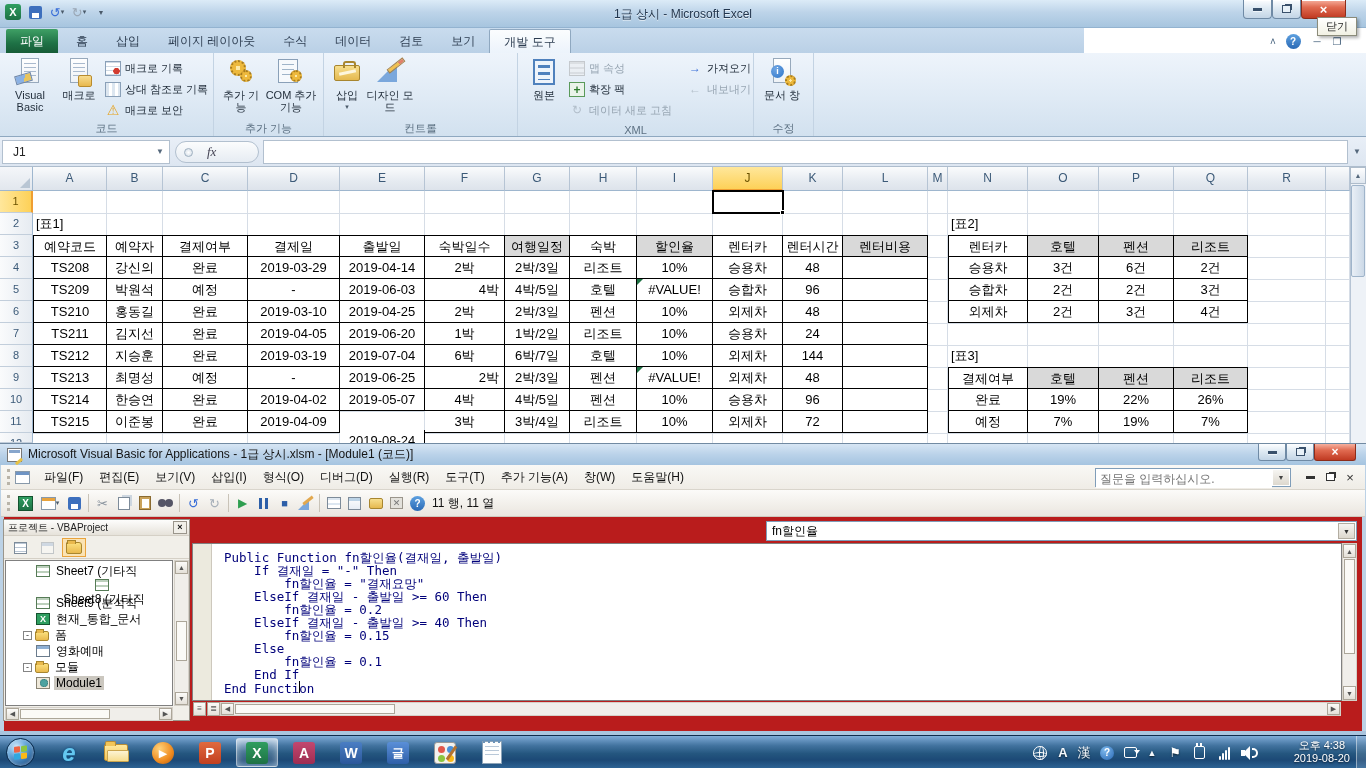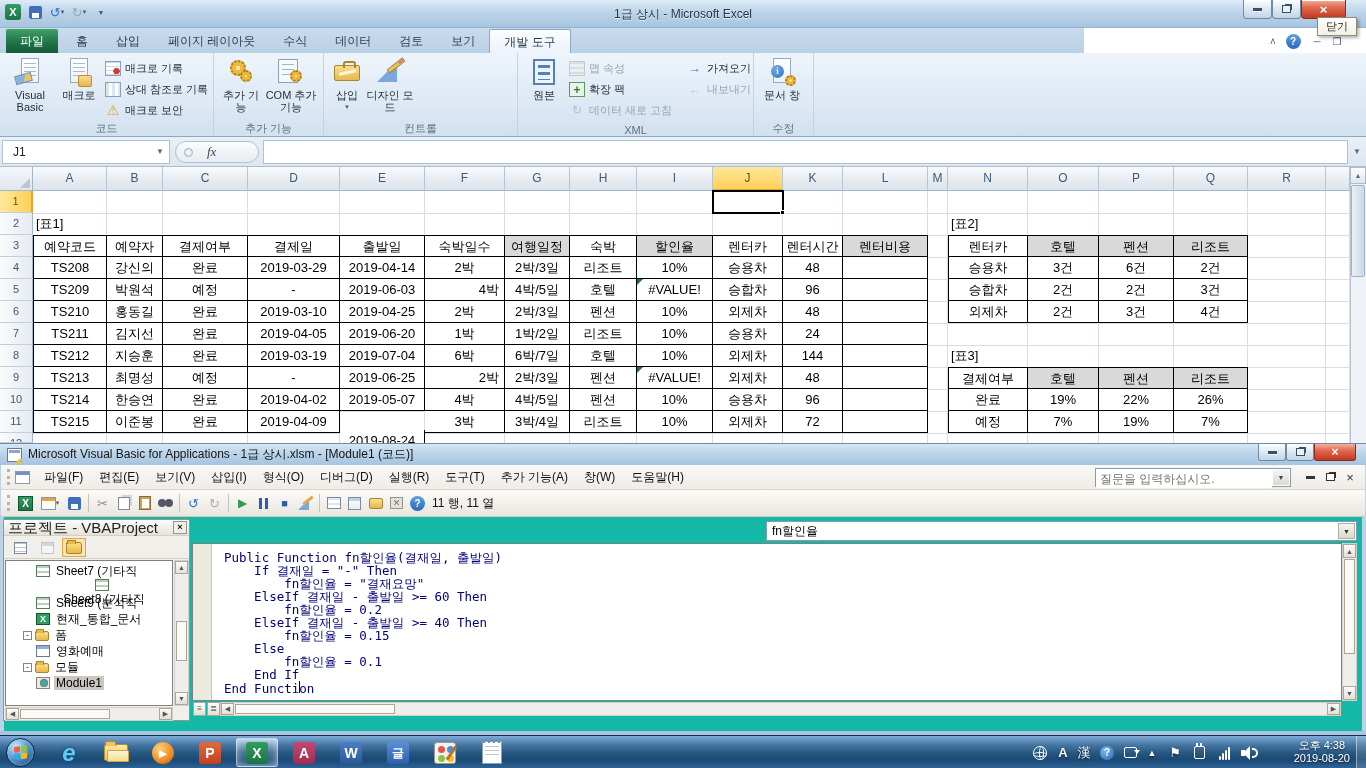--- a/index.html
+++ b/index.html
@@ -98,21 +98,21 @@
 .tbl-label{position:absolute;font-size:13px;color:#000;line-height:22px}
 .err-tri{position:absolute;left:0;top:0;width:0;height:0;border-top:6px solid #1f7244;border-right:6px solid transparent}
 .sel-box{position:absolute;border:2px solid #000}
 .sel-handle{position:absolute;right:-3px;bottom:-3px;width:5px;height:5px;background:#000;border:1px solid #fff}
 .sh-sb{position:absolute;left:1350px;top:0;width:16px;height:276px;background:#eef2f7;border-left:1px solid #b6c4d4}
 .sh-sb-btn{position:absolute;left:1350px;top:0;width:16px;height:17px;background:linear-gradient(#fdfdfe,#dfe7ef);border:1px solid #aebccb;font-size:7px;color:#55687c;text-align:center;line-height:16px}
 .sh-sb-thumb{position:absolute;left:1351px;top:18px;width:14px;height:92px;background:linear-gradient(90deg,#e9eff6,#ccd9e7);border:1px solid #9fb4ca;border-radius:2px}
 
 #tt{position:absolute;left:1317px;top:17px;width:40px;height:19px;background:linear-gradient(#ffffff,#f2f1e4);border:1px solid #8b8b7a;box-shadow:2px 2px 3px rgba(0,0,0,.3);font-size:11px;line-height:17px;text-align:center;color:#222;z-index:90}
 
-#vba{position:absolute;left:0;top:443px;width:1366px;height:292px;background:#14b8a6;border-top:1px solid #718aa2;box-shadow:inset 0 -4px 0 #a9c4de,inset 4px 0 0 #bcd2e6,inset -4px 0 0 #bcd2e6}
+#vba{position:absolute;left:0;top:443px;width:1366px;height:292px;background:#b91c1c;border-top:1px solid #718aa2;box-shadow:inset 0 -4px 0 #a9c4de,inset 4px 0 0 #bcd2e6,inset -4px 0 0 #bcd2e6}
 #vba-title{position:absolute;left:0;top:0;width:1366px;height:21px;background:linear-gradient(#d7e6f4,#bad2e9 50%,#a5c4e0);display:flex;align-items:center;padding-left:7px;font-size:12px;color:#151515}
 .vba-ico{width:15px;height:14px;background:#fff;border:1px solid #777;margin-right:6px;position:relative}
 .vba-ico:after{content:"";position:absolute;left:1px;top:1px;width:11px;height:3px;background:#88a6cc}
 .vba-ico:before{content:"";position:absolute;right:-2px;bottom:-2px;width:8px;height:3px;background:#e8c244;transform:rotate(-40deg)}
 .vwb{position:absolute;top:0;height:17px;border:1px solid #6f8aa5;border-top:none;border-radius:0 0 3px 3px;background:linear-gradient(#fdfeff,#dfeaf3 45%,#c3d5e6);display:flex;align-items:center;justify-content:center}
 .vwb-min{left:1258px;width:28px}.vwb-max{left:1286px;width:28px}
 .vwb-close{left:1314px;width:42px;background:linear-gradient(#f6b09e,#e06a50 40%,#c03a22);border-color:#8c2c1a;color:#fff;font-size:12px;font-weight:bold}
 #vba-menubar{position:absolute;left:1px;top:21px;width:1364px;height:25px;background:linear-gradient(#f9f8f5,#efece6);border-bottom:1px solid #d9d5cc;display:flex;align-items:center;padding-left:4px}
 .grip{width:3px;height:16px;border-left:3px dotted #b9b4a9;margin:0 5px 0 2px}
 .mod-ico{width:15px;height:13px;background:#fff;border:1px solid #8899aa;box-shadow:inset 0 3px 0 #6f94c4;margin-right:6px}
@@ -141,21 +141,21 @@
 .tb-des:before{content:"";position:absolute;left:0;bottom:1px;border-left:11px solid transparent;border-bottom:11px solid #7aa7dc}
 .tb-des:after{content:"";position:absolute;right:0;top:3px;width:12px;height:3px;background:#e2a84e;transform:rotate(-38deg)}
 .tb-proj{width:14px;height:12px;background:repeating-linear-gradient(#dce6f0 0 2px,#fff 2px 5px);border:1px solid #7d8b99}
 .tb-prop{width:13px;height:13px;background:linear-gradient(#fdfdfd,#e7edf4);border:1px solid #7d8b99;box-shadow:inset 0 3px 0 #bcd3e6}
 .tb-tbx{width:14px;height:11px;background:linear-gradient(#f7df8e,#e5b94f);border:1px solid #a8862f;border-radius:2px}
 .tb-obj{width:13px;height:12px;background:#e3e1db;border:1px solid #9a958b;color:#777;font-size:9px;text-align:center;line-height:11px}
 .tb-help{width:15px;height:15px;border-radius:50%;background:linear-gradient(#5ea1e0,#2a69b5);color:#fff;font-size:10px;font-weight:bold;text-align:center;line-height:15px}
 #pos-ind{font-size:12px;color:#111;margin-left:4px;white-space:nowrap}
 
 #proj{position:absolute;left:3px;top:75px;width:187px;height:202px;background:#f1efe9;border:1px solid #9a958b}
-#proj-title{position:absolute;left:0;top:0;right:0;height:16px;background:linear-gradient(#fdfdfc,#e6e2da);font-size:15px;line-height:15px;padding-left:4px;color:#222;border-bottom:1px solid #d5d0c6}
+#proj-title{position:absolute;left:0;top:0;right:0;height:16px;background:linear-gradient(#fdfdfc,#e6e2da);font-size:10px;line-height:15px;padding-left:4px;color:#222;border-bottom:1px solid #d5d0c6}
 #proj-close{position:absolute;right:2px;top:1px;width:14px;height:13px;border:1px solid #9a958b;background:#f1efe9;font-size:9px;line-height:11px;text-align:center;color:#111;font-weight:bold}
 #proj-toolbar{position:absolute;left:0;top:17px;right:0;height:22px;display:flex;align-items:center;gap:3px;padding-left:4px;border-bottom:1px solid #d5d0c6}
 .ptb{width:24px;height:19px;border:1px solid transparent;display:flex;align-items:center;justify-content:center}
 .ptb.on{border-color:#e8a33d;background:#fbe3b3}
 .ptb.dis{opacity:.4}
 .p-code{width:13px;height:12px;background:repeating-linear-gradient(#b9c6d4 0 1px,#fff 1px 4px);border:1px solid #7d8b99}
 .p-objv{width:13px;height:12px;background:#fff;border:1px solid #7d8b99;box-shadow:inset 0 3px 0 #9db8d8}
 .p-fold{width:16px;height:12px;background:linear-gradient(#fbe07f,#e9b94d);border:1px solid #a8862f;border-radius:1px 3px 2px 2px;position:relative}
 .p-fold:before{content:"";position:absolute;left:0;top:-3px;width:7px;height:3px;background:#e9b94d;border:1px solid #a8862f;border-bottom:none}
 #vba-tree{position:absolute;left:1px;top:40px;width:168px;height:146px;background:#fff;border:1px solid #808080;overflow:hidden;padding-top:2px}

